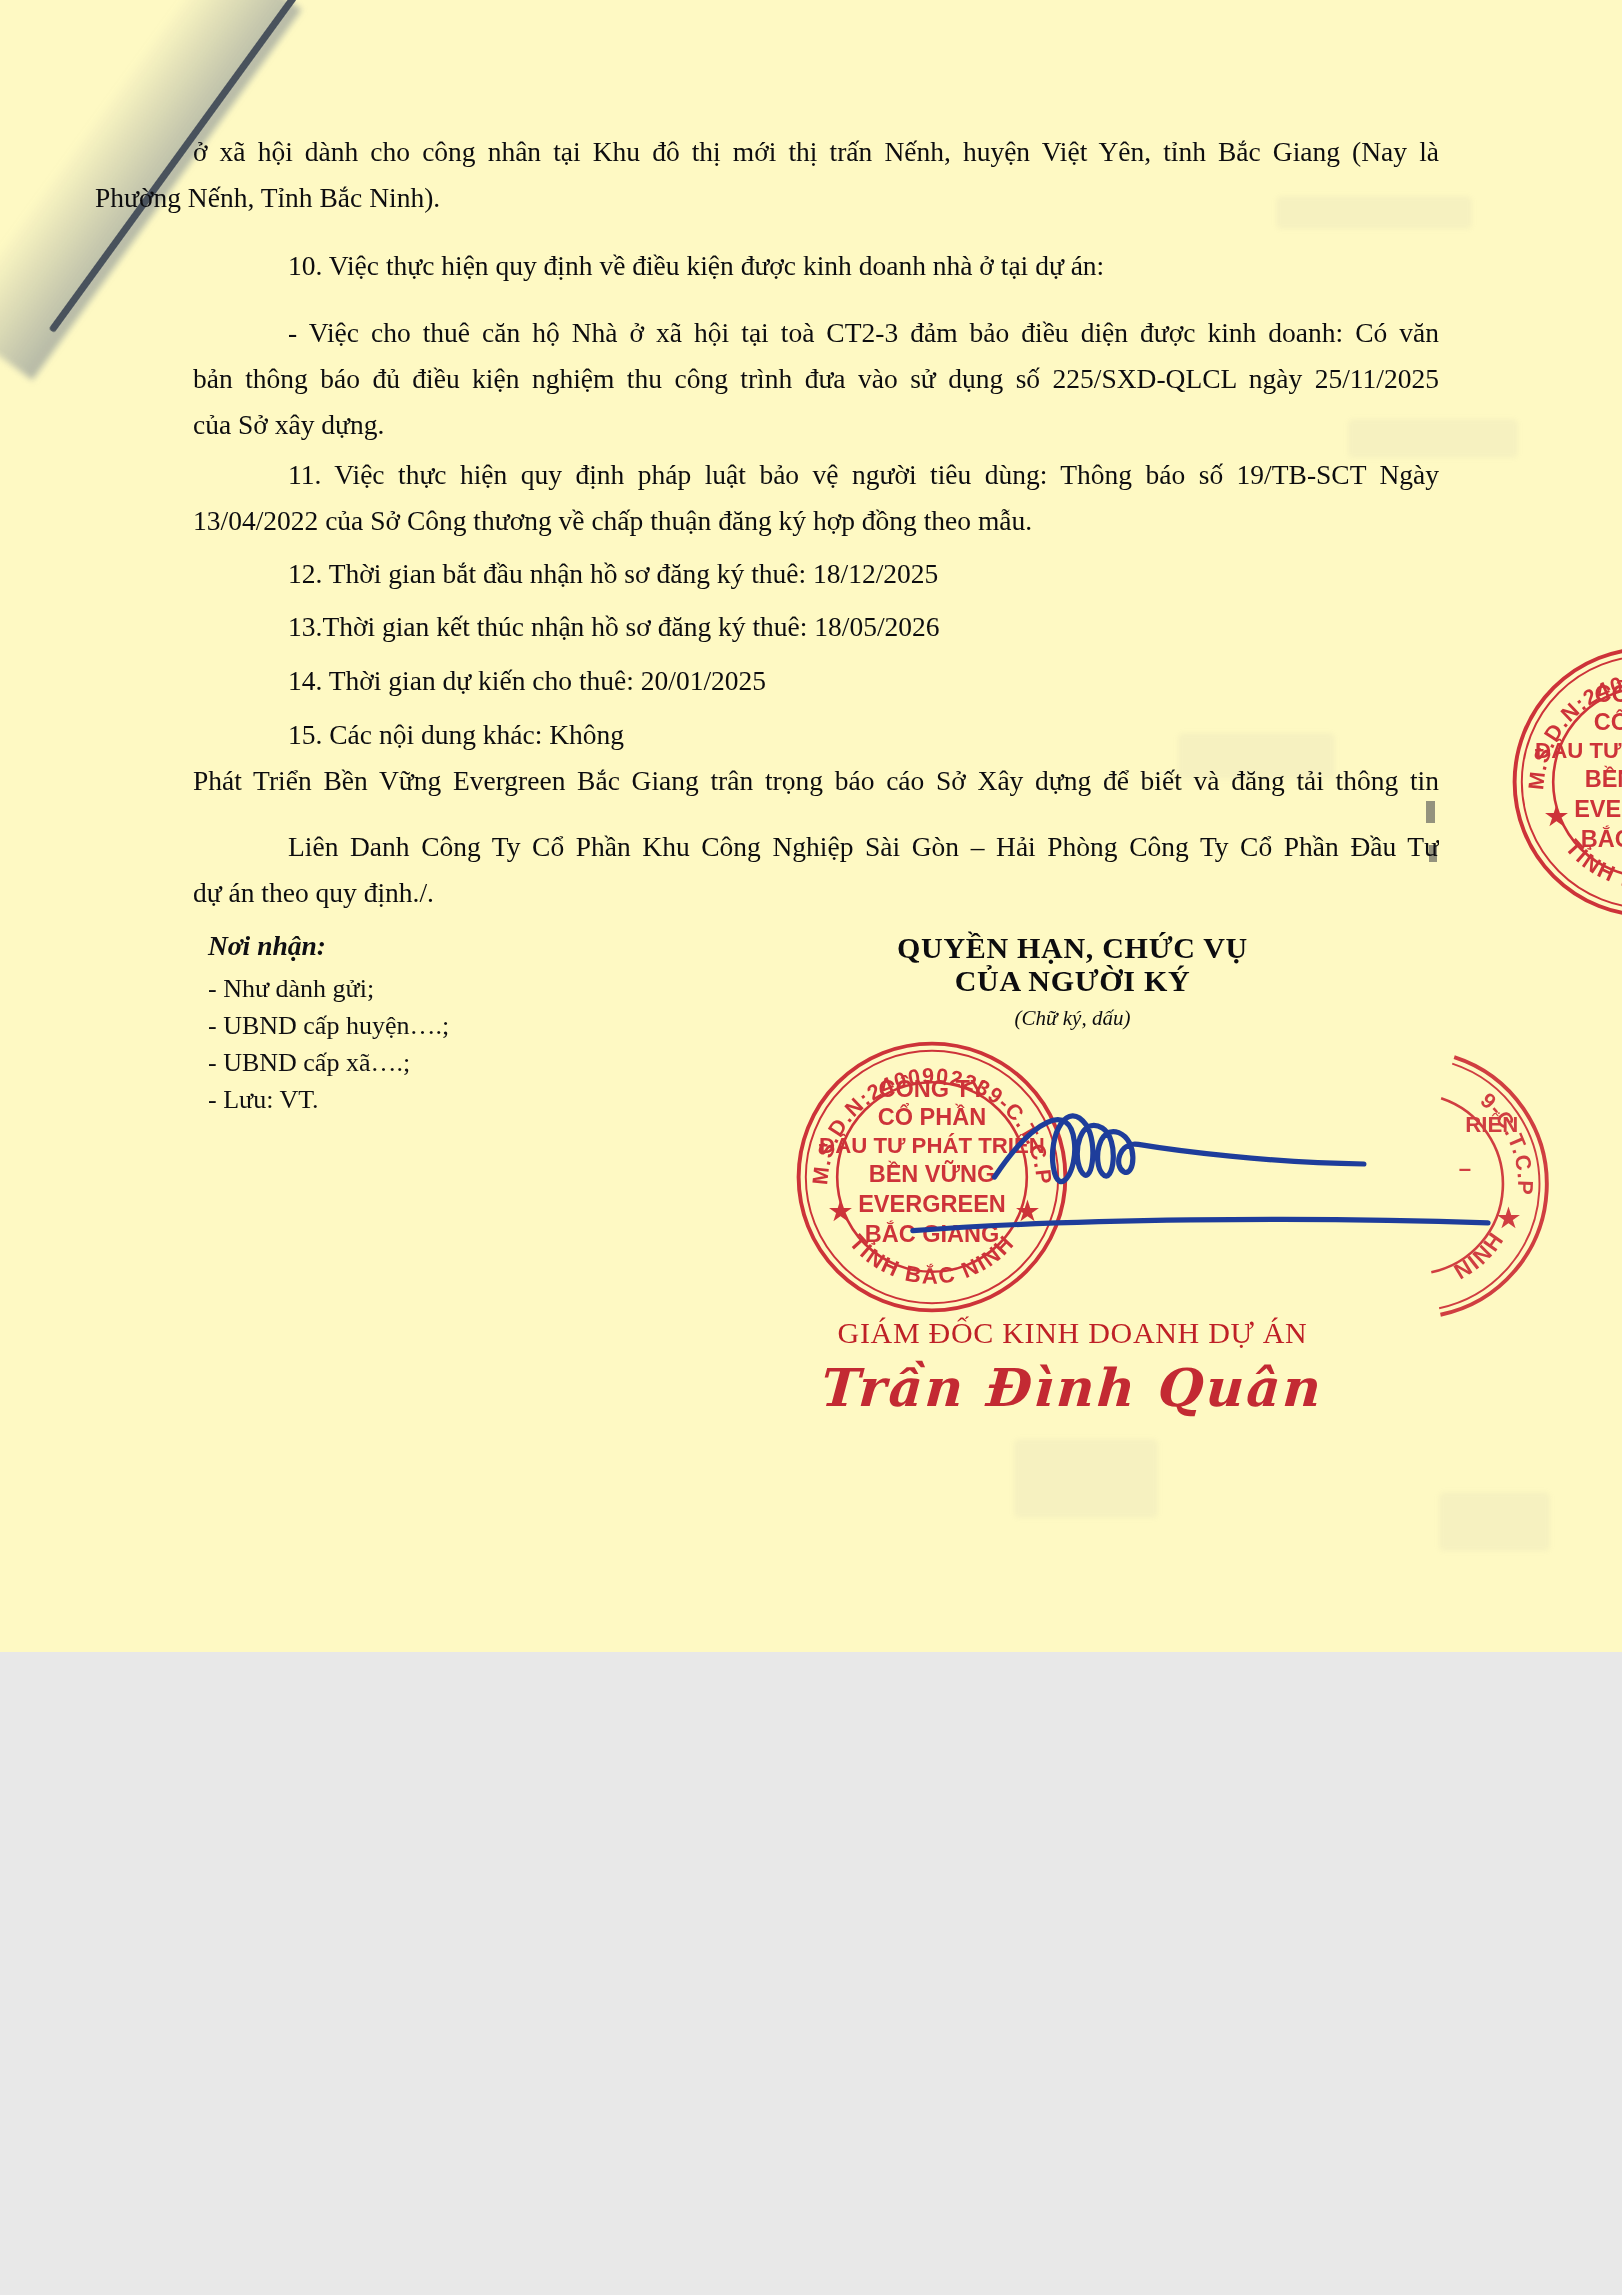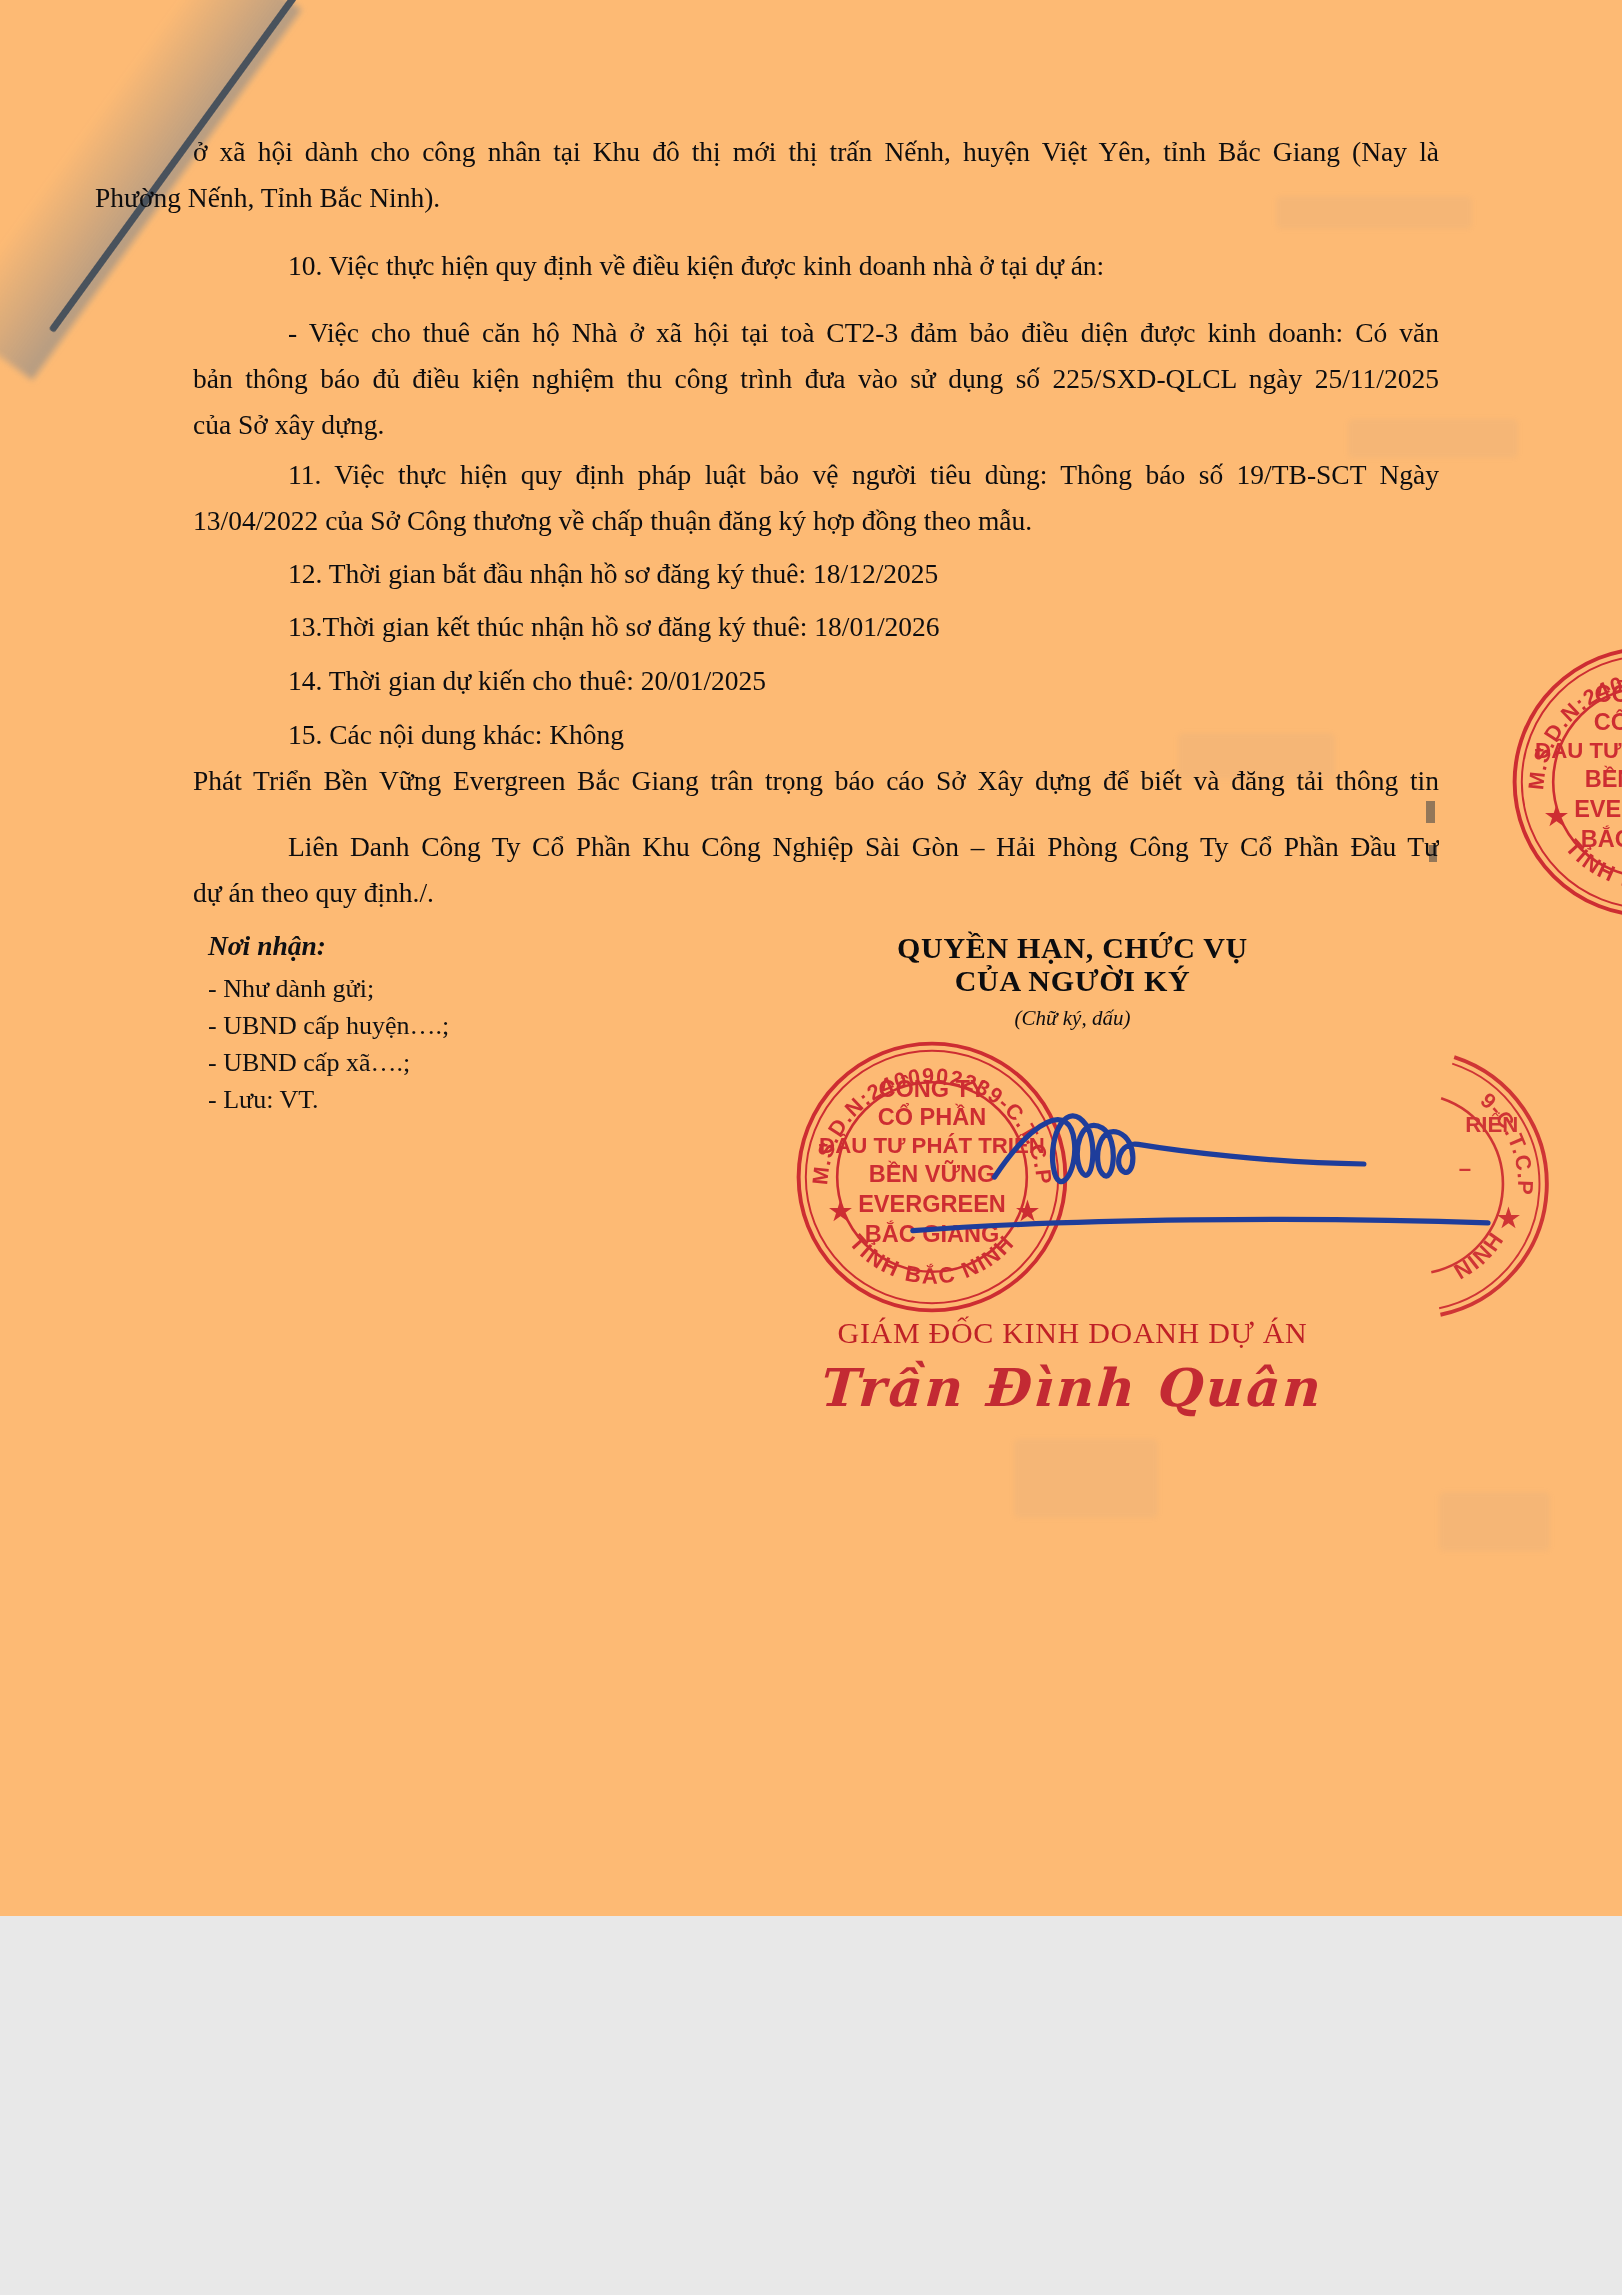--- a/index.html
+++ b/index.html
@@ -1,19 +1,19 @@
 <!DOCTYPE html>
 <html style="font-size:10.5px"><head>
 <meta charset="utf-8">
 <style>
   html,body{margin:0;padding:0;background:#e8e8e8;}
   .page{
     position:relative;
-    width:1622px;height:1916px;
-    background:#fdba74;
+    width:1622px;height:1652px;
+    background:#fef9c3;
     overflow:hidden;
     font-family:"Liberation Serif", serif;
     color:#111;
   }
   
   .diag-shadow{
     position:absolute;left:72px;top:-65px;width:105px;height:458px;
     background:linear-gradient(to right, rgba(130,140,150,0), rgba(120,130,142,.55));
     transform:rotate(36deg);filter:blur(3.3px);
   }
@@ -93,21 +93,21 @@
   <div class="bodytext">
     <div class="ln j">ở xã hội dành cho công nhân tại Khu đô thị mới thị trấn Nếnh, huyện Việt Yên, tỉnh Bắc Giang (Nay là</div>
     <div class="ln dedent">Phường Nếnh, Tỉnh Bắc Ninh).</div>
     <div class="ln ind g33">10. Việc thực hiện quy định về điều kiện được kinh doanh nhà ở tại dự án:</div>
     <div class="ln ind j g32">- Việc cho thuê căn hộ Nhà ở xã hội tại toà CT2-3 đảm bảo điều diện được kinh doanh: Có văn</div>
     <div class="ln j">bản thông báo đủ điều kiện nghiệm thu công trình đưa vào sử dụng số 225/SXD-QLCL ngày 25/11/2025</div>
     <div class="ln">của Sở xây dựng.</div>
     <div class="ln ind j g7">11. Việc thực hiện quy định pháp luật bảo vệ người tiêu dùng: Thông báo số 19/TB-SCT Ngày</div>
     <div class="ln">13/04/2022 của Sở Công thương về chấp thuận đăng ký hợp đồng theo mẫu.</div>
     <div class="ln ind g10">12. Thời gian bắt đầu nhận hồ sơ đăng ký thuê: 18/12/2025</div>
-    <div class="ln ind g11">13.Thời gian kết thúc nhận hồ sơ đăng ký thuê: 18/01/2026</div>
+    <div class="ln ind g11">13.Thời gian kết thúc nhận hồ sơ đăng ký thuê: 18/05/2026</div>
     <div class="ln ind g12">14. Thời gian dự kiến cho thuê: 20/01/2025</div>
     <div class="ln ind g12">15. Các nội dung khác: Không</div>
     <div class="ln j">Phát Triển Bền Vững Evergreen Bắc Giang trân trọng báo cáo Sở Xây dựng để biết và đăng tải thông tin</div>
     <div class="ln ind j g31">Liên Danh Công Ty Cổ Phần Khu Công Nghiệp Sài Gòn – Hải Phòng Công Ty Cổ Phần Đầu Tư</div>
     <div class="ln">dự án theo quy định./.</div>
   </div>
 
   <div class="recipients">
     <div class="rtitle">Nơi nhận:</div>
     <div class="ritem">- Như dành gửi;</div>

